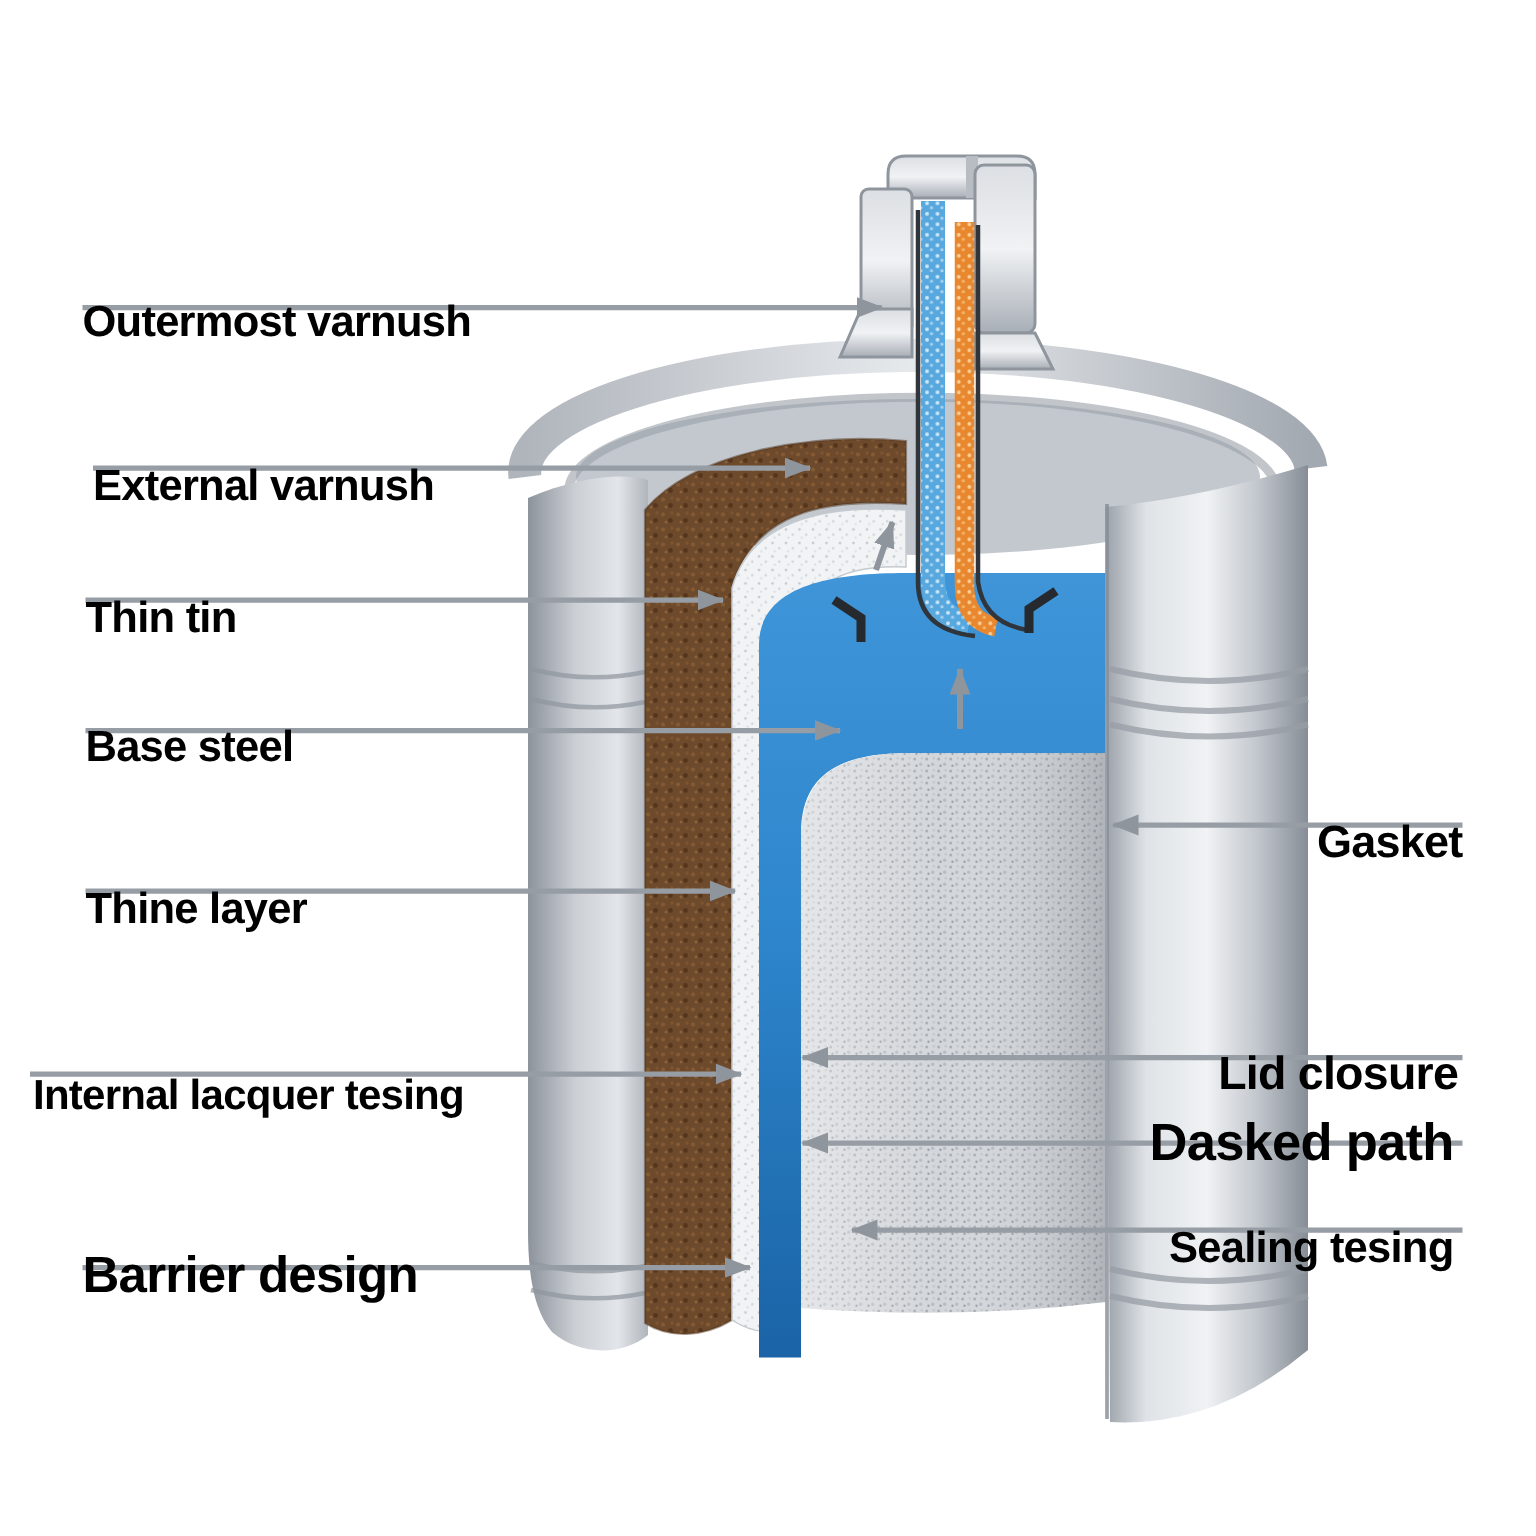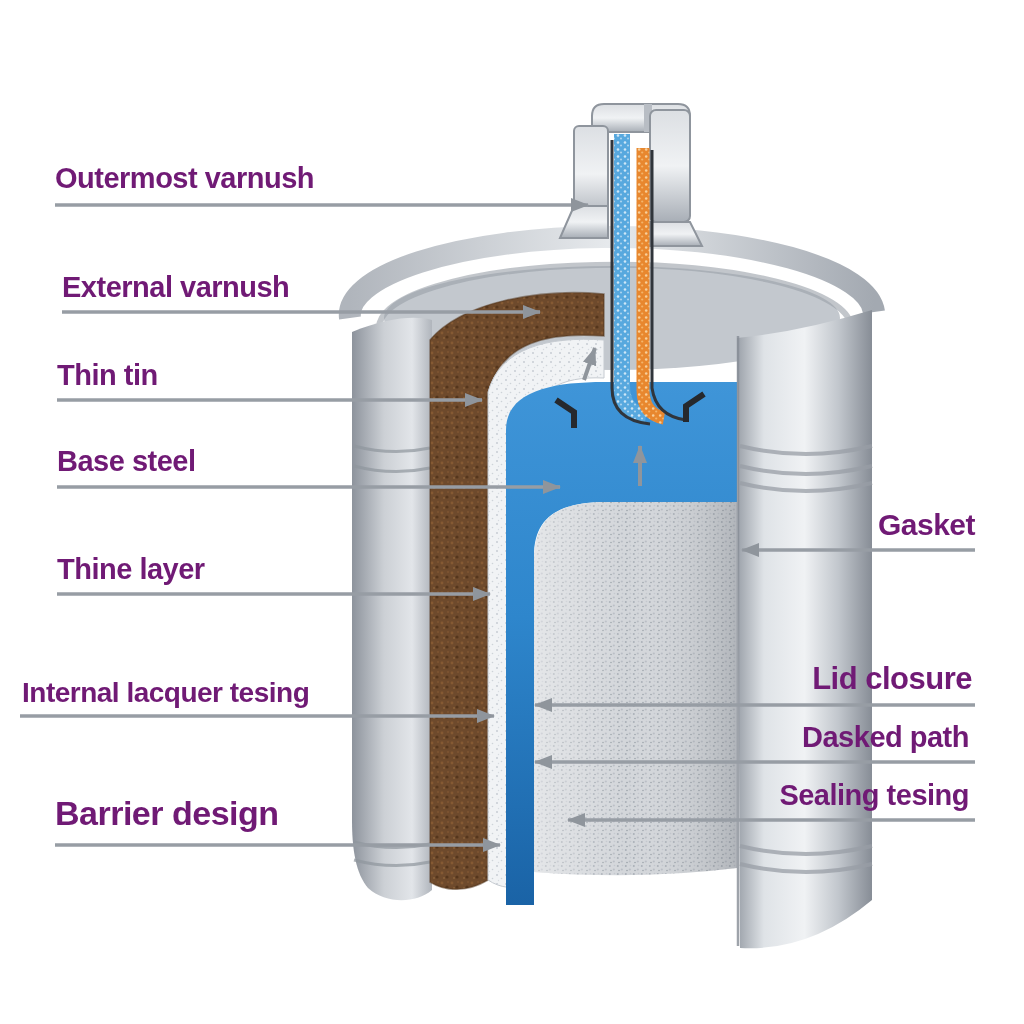--- a/index.html
+++ b/index.html
@@ -2,22 +2,22 @@
 <html><head>
 <meta charset="utf-8">
 <style>
   html,body{margin:0;padding:0;background:#fff;}
   #stage{
     position:relative;width:1024px;height:1024px;background:#ffffff;
     font-family:"Liberation Sans", sans-serif;overflow:hidden;
   }
   #figure-svg{position:absolute;left:0;top:0;}
   .lbl{
-    position:absolute;color:#701a75;font-weight:700;font-size:29px;
-    letter-spacing:-0.5px;white-space:nowrap;line-height:1.1;
+    position:absolute;color:#000000;font-weight:700;font-size:29px;
+    letter-spacing:-0.5px;white-space:nowrap;line-height:1.1;margin-top:37px;
   }
   .lbl.right{text-align:left;}
   .lbl.big{font-size:34px;}
 </style>
 </head>
 <body>
 
 <div id="stage">
 
   <svg id="figure-svg" width="1024" height="1024" viewBox="0 0 1024 1024">
@@ -160,16 +160,16 @@
   <div class="lbl" style="left:55px;top:163px;">Outermost varnush</div>
   <div class="lbl" style="left:62px;top:272px;">External varnush</div>
   <div class="lbl" style="left:57px;top:360px;">Thin tin</div>
   <div class="lbl" style="left:57px;top:446px;">Base steel</div>
   <div class="lbl" style="left:57px;top:554px;text-align:center;">Thine layer</div>
   <div class="lbl" style="left:22px;top:678px;font-size:28px;">Internal lacquer tesing</div>
   <div class="lbl big" style="left:55px;top:795px;">Barrier design</div>
 
   <div class="lbl right" style="right:49px;top:508px;font-size:30px;">Gasket</div>
   <div class="lbl right" style="right:52px;top:662px;font-size:31px;">Lid closure</div>
-  <div class="lbl right" style="right:55px;top:722px;font-size:29px;">Dasked path</div>
+  <div class="lbl right" style="right:55px;top:706px;font-size:35px;">Dasked path</div>
   <div class="lbl right" style="right:55px;top:780px;font-size:29px;">Sealing tesing</div>
 
 </div>
 
 </body></html>

